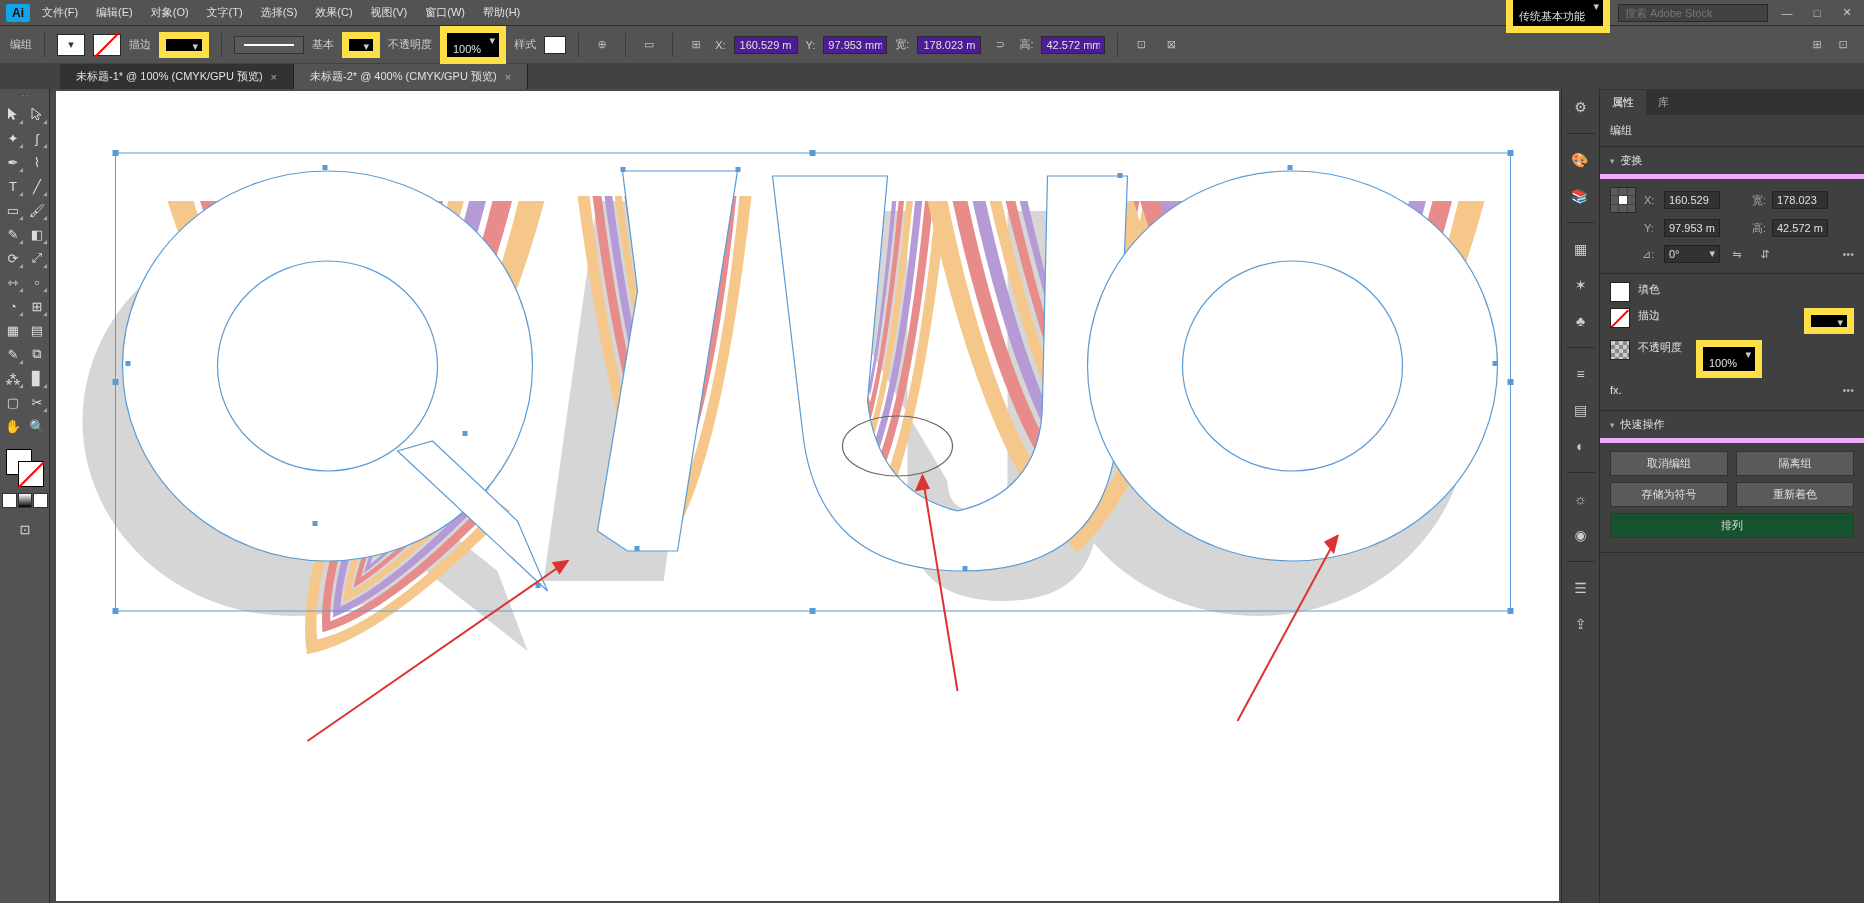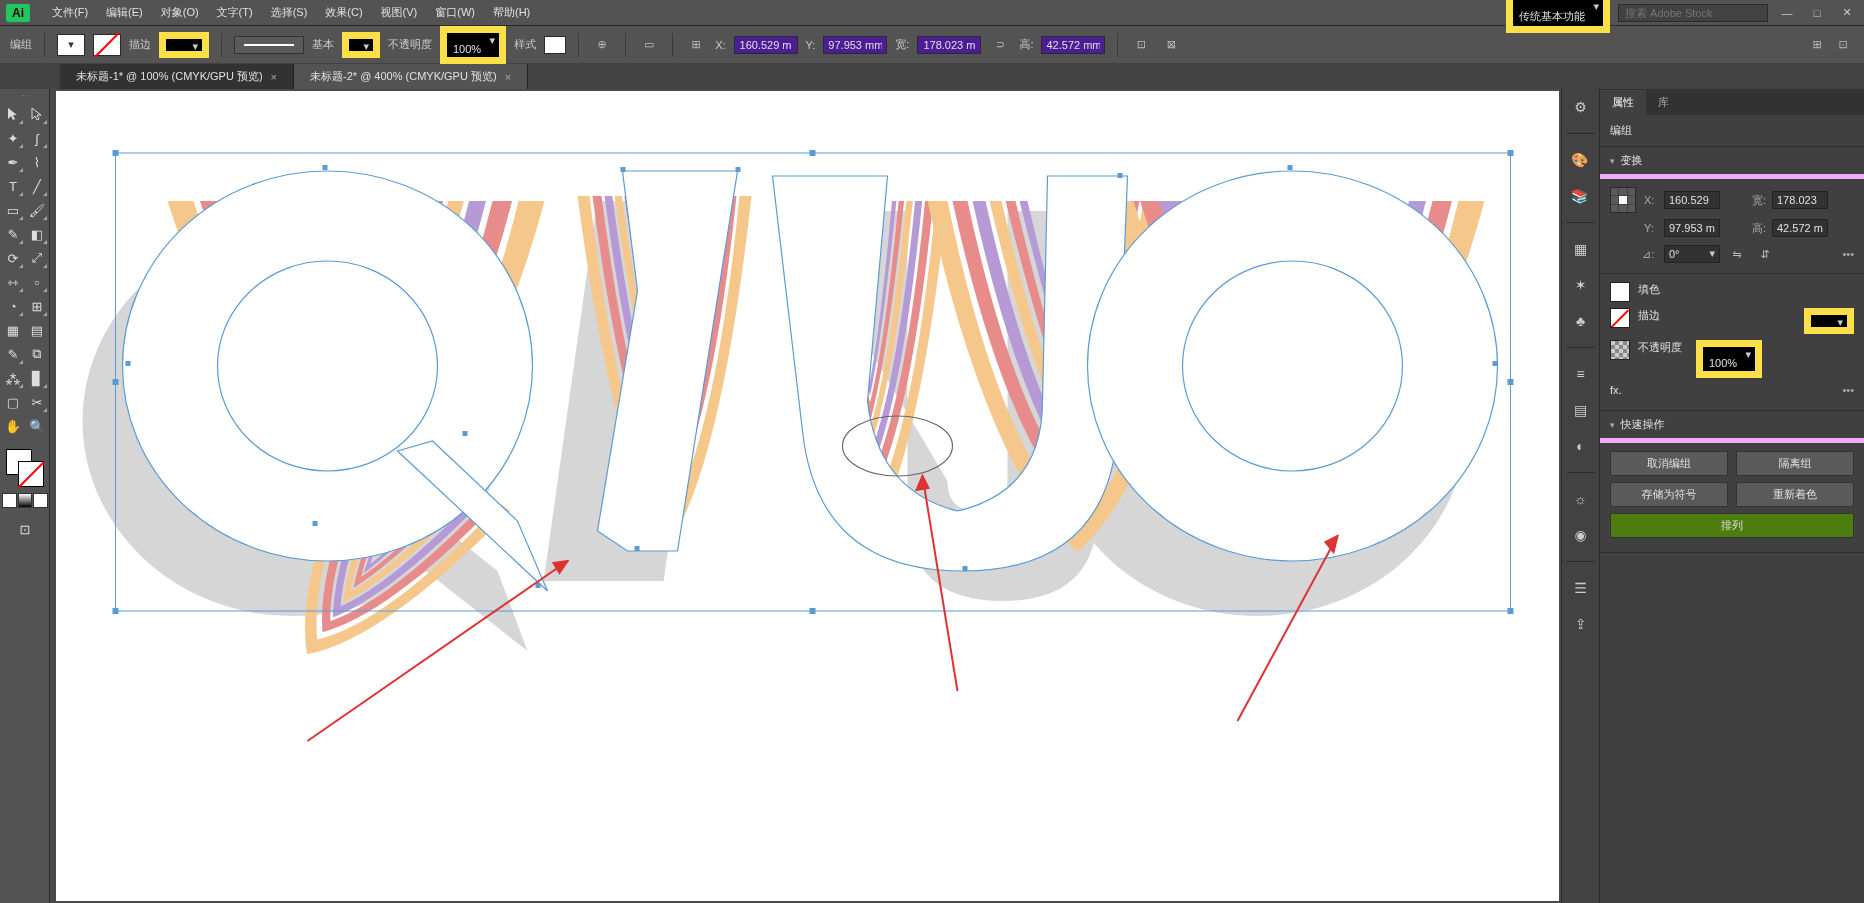--- a/index.html
+++ b/index.html
@@ -1,18 +1,18 @@
 <!DOCTYPE html>
 <html><head>
 <meta charset="utf-8">
 <style>
 *{margin:0;padding:0;box-sizing:border-box;font-family:"Microsoft YaHei",sans-serif;font-size:11px;color:#e0e0e0;user-select:none}
 body{width:1864px;height:903px;background:#323232;overflow:hidden}
 .menubar{height:25px;background:#535353;display:flex;align-items:center;padding:0 6px;gap:2px}
-.ai-logo{width:24px;height:18px;background:#22c55e;color:#330000;font-weight:bold;display:flex;align-items:center;justify-content:center;font-size:12px;border-radius:2px;margin-right:12px}
+.ai-logo{width:24px;height:18px;background:#0ea5e9;color:#330000;font-weight:bold;display:flex;align-items:center;justify-content:center;font-size:12px;border-radius:2px;margin-right:2px}
 .menu-item{padding:3px 8px;cursor:default}
 .menubar-right{margin-left:auto;display:flex;align-items:center;gap:8px}
 .workspace-label{padding:2px 8px}
 .search-box{background:#424242;border:1px solid #2a2a2a;padding:2px 6px;width:150px;color:#888}
 .win-btn{width:22px;height:18px;display:flex;align-items:center;justify-content:center;color:#ccc}
 .ctrlbar{height:38px;background:#535353;display:flex;align-items:center;padding:0 10px;gap:8px;border-top:1px solid #2a2a2a}
 .ctrl-label{color:#ccc}
 .swatch{width:28px;height:22px;border:1px solid #2a2a2a;display:flex;align-items:center;justify-content:center}
 .swatch-white{background:#fff}
 .swatch-none{background:#fff;position:relative}
@@ -62,21 +62,21 @@
 .prop-input{background:#323232;border:1px solid #222;padding:2px 4px;width:56px}
 .angle-row{display:flex;align-items:center;gap:6px;margin-top:6px;margin-left:32px}
 .appearance-row{display:flex;align-items:flex-start;gap:8px;margin-bottom:6px}
 .sw{width:20px;height:20px;border:1px solid #222}
 .sw.white{background:#fff}
 .sw.none{background:#fff;position:relative;overflow:hidden}
 .sw.none::after{content:"";position:absolute;width:140%;height:2px;background:red;transform:rotate(-45deg);top:9px;left:-4px}
 .sw.check{background:repeating-conic-gradient(#888 0 25%, #ccc 0 50%) 0 0/8px 8px}
 .btn{background:#5a5a5a;border:1px solid #333;padding:4px 0;text-align:center;flex:1}
 .btn-row{display:flex;gap:8px;margin-bottom:6px}
-.btn-full{display:block;background:#4d7c0f;border:1px solid #333;padding:4px 0;text-align:center;margin-bottom:6px}
+.btn-full{display:block;background:#14532d;border:1px solid #333;padding:4px 0;text-align:center;margin-bottom:6px}
 .more-icon{margin-left:auto;color:#aaa}
 </style>
 </head>
 <body>
 
 <div class="menubar">
   <div class="ai-logo">Ai</div>
   <div class="menu-item">文件(F)</div>
   <div class="menu-item">编辑(E)</div>
   <div class="menu-item">对象(O)</div>

